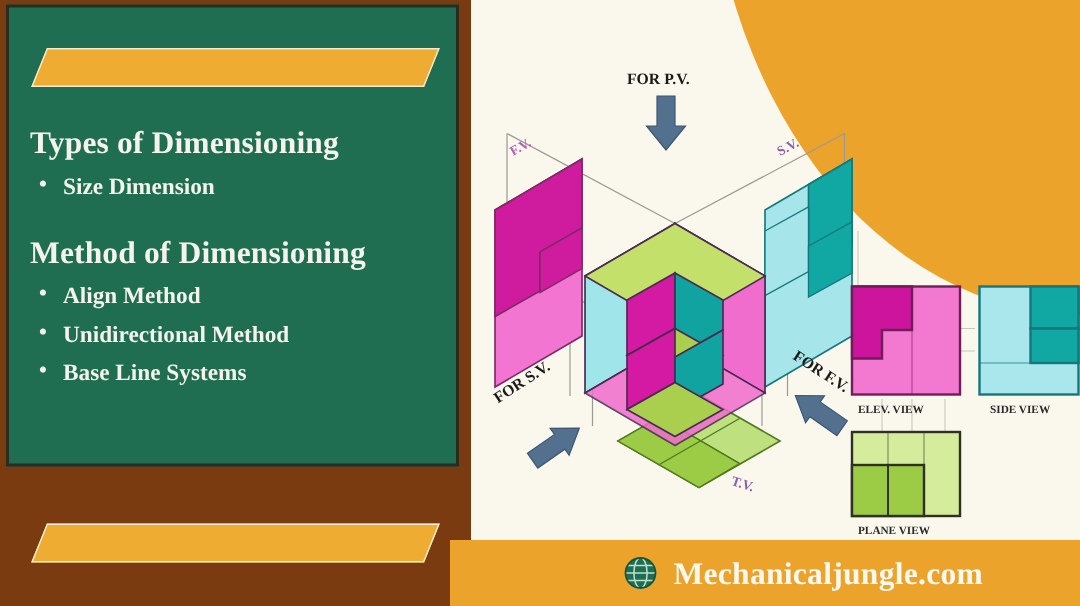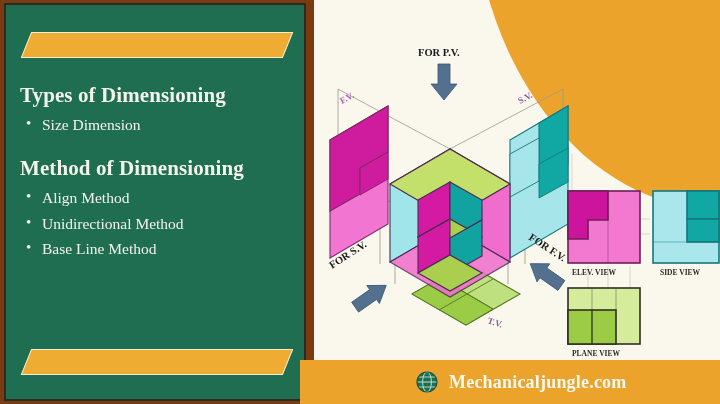--- a/index.html
+++ b/index.html
@@ -24,21 +24,21 @@
   .bg-orange-bottom{
     position:absolute;left:300px;bottom:0;width:420px;height:44px;background:#eba32c;
   }
 
   
   .left-outer{
     position:absolute;left:0;top:0;width:314px;height:404px;
     background:#7a3b10;
   }
   .left-panel{
-    position:absolute;left:4px;top:3px;width:302px;height:398px;
+    position:absolute;left:4px;top:3px;width:302px;height:308px;
     background:#1f6e52;
     border:2px solid #2b2b1f;
     box-sizing:border-box;
   }
   .deco-bar{
     position:absolute;left:20px;width:262px;height:26px;
     background:#eeac33;
     border:1px solid #f3ecd6;
     box-sizing:border-box;
     transform:skewX(-22deg);
@@ -47,35 +47,35 @@
   .deco-bottom{top:344px;}
 
   .panel-content{position:absolute;left:14px;top:78px;width:286px;}
   .h-title{
     color:#f4f3ec;font-size:21px;font-weight:bold;letter-spacing:.1px;
     margin:0 0 5px 0;line-height:1.15;
   }
   .h-title.second{margin-top:19px;}
   ul.bullets{list-style:none;margin:0 0 0 0;padding:0;}
   ul.bullets li{
-    color:#f4f3ec;font-size:15.5px;font-weight:normal;
+    color:#f4f3ec;font-size:15.5px;font-weight:bold;
     padding:0 0 0 22px;position:relative;line-height:1.62;
   }
   ul.bullets li::before{
     content:"•";position:absolute;left:6px;top:-1px;font-size:15px;color:#f4f3ec;
   }
 
   
   .footer{
     position:absolute;left:300px;bottom:0;width:420px;height:44px;
     background:#eba32c;display:flex;align-items:center;
   }
   .globe{margin-left:116px;width:22px;height:22px;flex:0 0 auto;}
   .site-name{
-    margin-left:11px;color:#fbf8ee;font-size:18px;font-weight:bold;
+    margin-left:11px;color:#fbf8ee;font-size:21px;font-weight:bold;
     font-family:"Liberation Serif", serif;letter-spacing:.2px;
   }
 
   
   .diagram{position:absolute;left:320px;top:34px;width:400px;height:330px;}
   .diagram svg{display:block;}
 
   .lbl{font-family:"Liberation Serif", serif;font-weight:bold;}
 </style>
 </head>
@@ -96,21 +96,21 @@
 
         <h2 class="h-title">Types of Dimensioning</h2>
         <ul class="bullets">
           <li>Size Dimension</li>
         </ul>
 
         <h2 class="h-title second">Method of Dimensioning</h2>
         <ul class="bullets">
           <li>Align Method</li>
           <li>Unidirectional Method</li>
-          <li>Base Line Method</li>
+          <li>Base Line Systems</li>
         </ul>
 
       </div>
     </div>
   </div>
 
   <div class="diagram">
     <svg width="400" height="330" viewBox="0 0 400 330" xmlns="http://www.w3.org/2000/svg">
 
       <g stroke="#9a9a93" stroke-width="0.8" fill="none">

